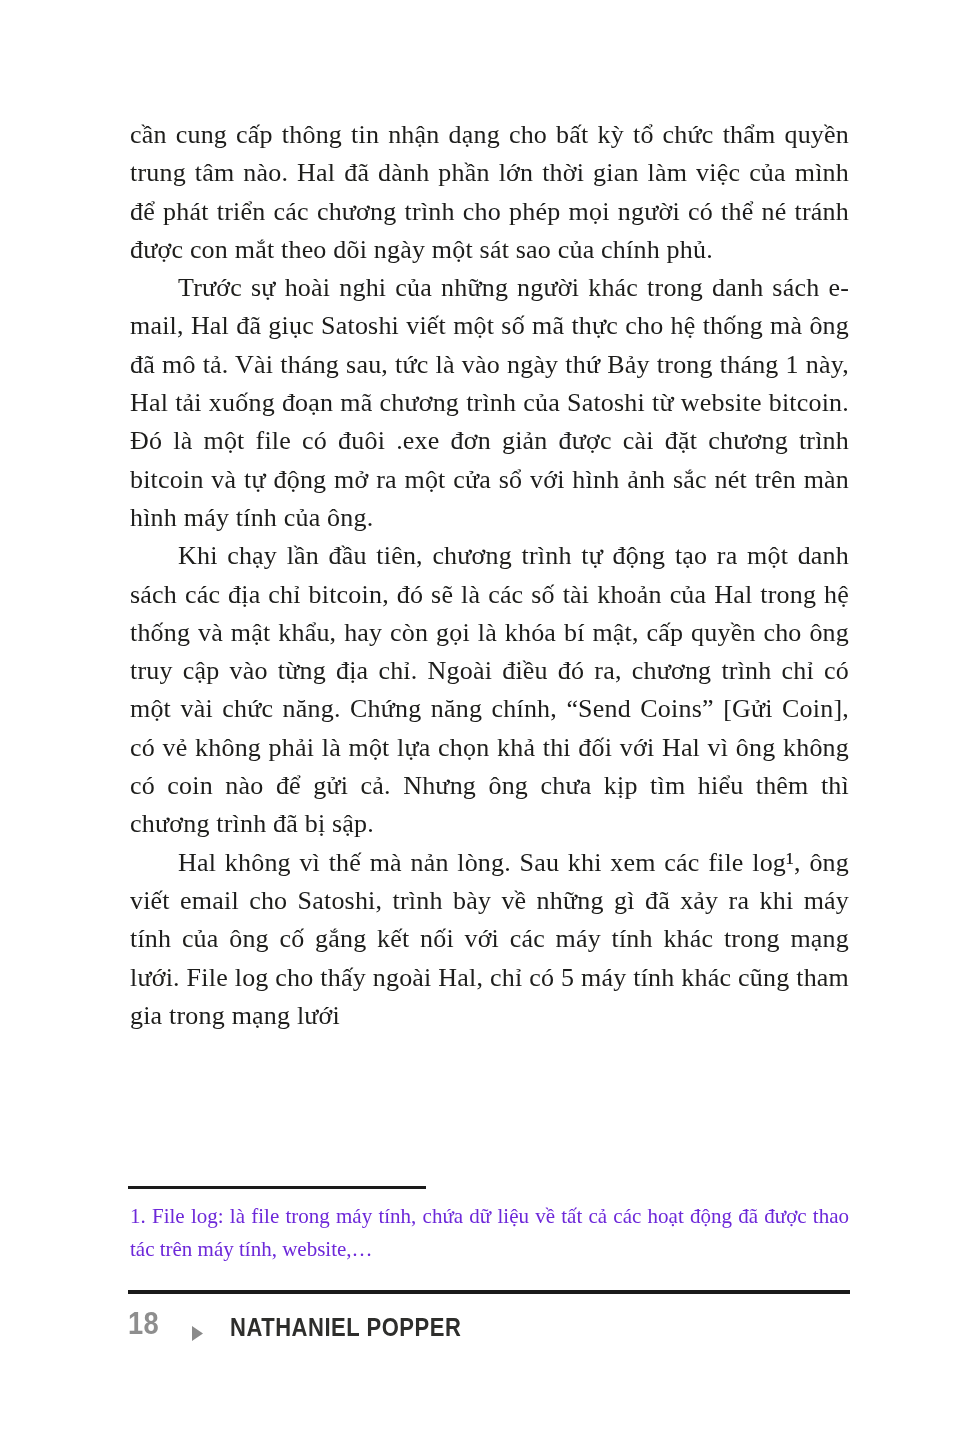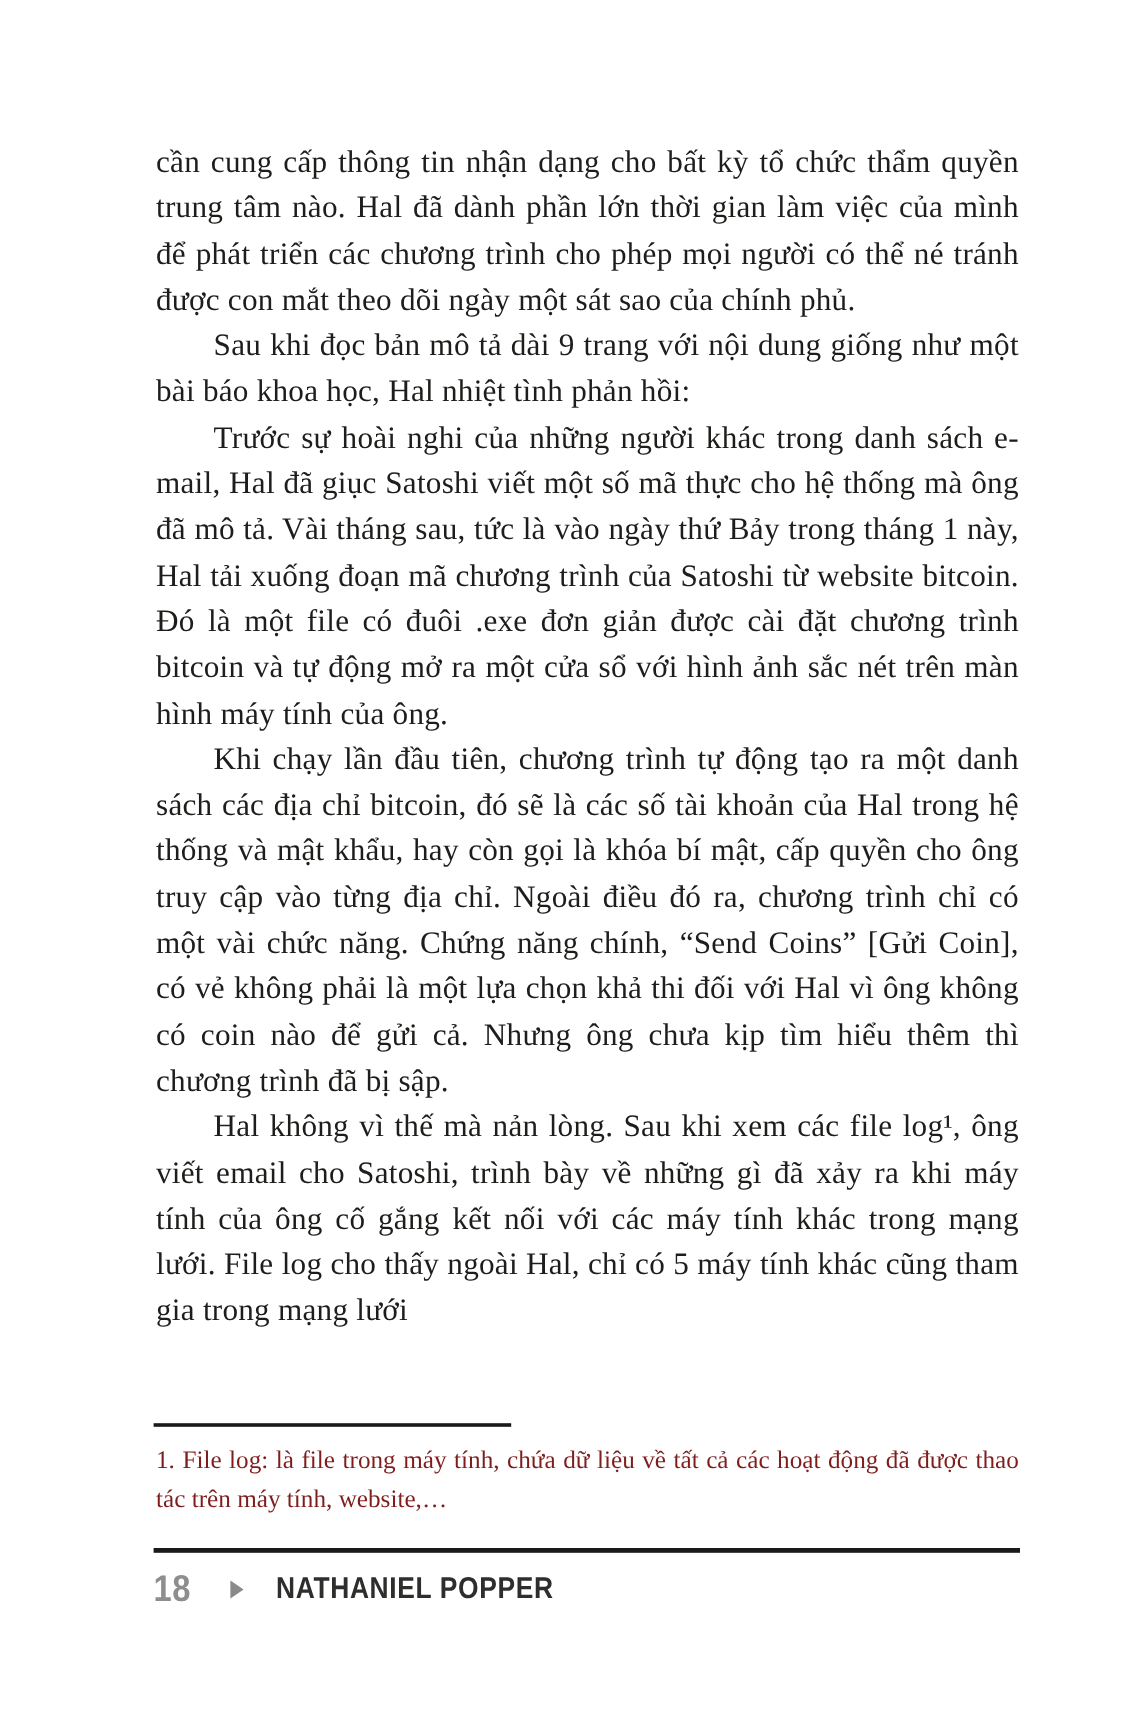--- a/index.html
+++ b/index.html
@@ -43,37 +43,37 @@
     background: #1a1a1a;
   }
   .footnote {
     position: absolute;
     left: 130px;
     top: 1200px;
     width: 719px;
     font-size: 21px;
     line-height: 33px;
     text-align: justify;
-    color: #7f1d1d;
+    color: #6d28d9;
   }
   .footer-rule {
     position: absolute;
     left: 128px;
     top: 1290px;
     width: 722px;
     height: 4px;
     background: #1a1a1a;
   }
   .footer-row {
     position: absolute;
     left: 128px;
     top: 1306px;
     width: 722px;
     display: flex;
-    align-items: center;
+    align-items: flex-end;
     font-family: "Liberation Sans", "DejaVu Sans", sans-serif;
     font-weight: 700;
   }
   .page-number {
     color: #8e8e8e;
     font-size: 31px;
     letter-spacing: 0.5px;
     transform: scaleX(0.88);
     transform-origin: left center;
   }
@@ -91,21 +91,20 @@
     transform-origin: left center;
   }
 </style>
 </head>
 <body>
 
 <div class="page">
 
   <div class="text-block">
     <p class="no-indent">cần cung cấp thông tin nhận dạng cho bất kỳ tổ chức thẩm quyền trung tâm nào. Hal đã dành phần lớn thời gian làm việc của mình để phát triển các chương trình cho phép mọi người có thể né tránh được con mắt theo dõi ngày một sát sao của chính phủ.</p>
-    <p>Sau khi đọc bản mô tả dài 9 trang với nội dung giống như một bài báo khoa học, Hal nhiệt tình phản hồi:</p>
     <p>Trước sự hoài nghi của những người khác trong danh sách e-mail, Hal đã giục Satoshi viết một số mã thực cho hệ thống mà ông đã mô tả. Vài tháng sau, tức là vào ngày thứ Bảy trong tháng 1 này, Hal tải xuống đoạn mã chương trình của Satoshi từ website bitcoin. Đó là một file có đuôi .exe đơn giản được cài đặt chương trình bitcoin và tự động mở ra một cửa sổ với hình ảnh sắc nét trên màn hình máy tính của ông.</p>
     <p>Khi chạy lần đầu tiên, chương trình tự động tạo ra một danh sách các địa chỉ bitcoin, đó sẽ là các số tài khoản của Hal trong hệ thống và mật khẩu, hay còn gọi là khóa bí mật, cấp quyền cho ông truy cập vào từng địa chỉ. Ngoài điều đó ra, chương trình chỉ có một vài chức năng. Chứng năng chính, “Send Coins” [Gửi Coin], có vẻ không phải là một lựa chọn khả thi đối với Hal vì ông không có coin nào để gửi cả. Nhưng ông chưa kịp tìm hiểu thêm thì chương trình đã bị sập.</p>
     <p>Hal không vì thế mà nản lòng. Sau khi xem các file log¹, ông viết email cho Satoshi, trình bày về những gì đã xảy ra khi máy tính của ông cố gắng kết nối với các máy tính khác trong mạng lưới. File log cho thấy ngoài Hal, chỉ có 5 máy tính khác cũng tham gia trong mạng lưới</p>
   </div>
 
   <div class="footnote-divider"></div>
 
   <div class="footnote">1. File log: là file trong máy tính, chứa dữ liệu về tất cả các hoạt động đã được thao tác trên máy tính, website,…</div>
 
   <div class="footer-rule"></div>

